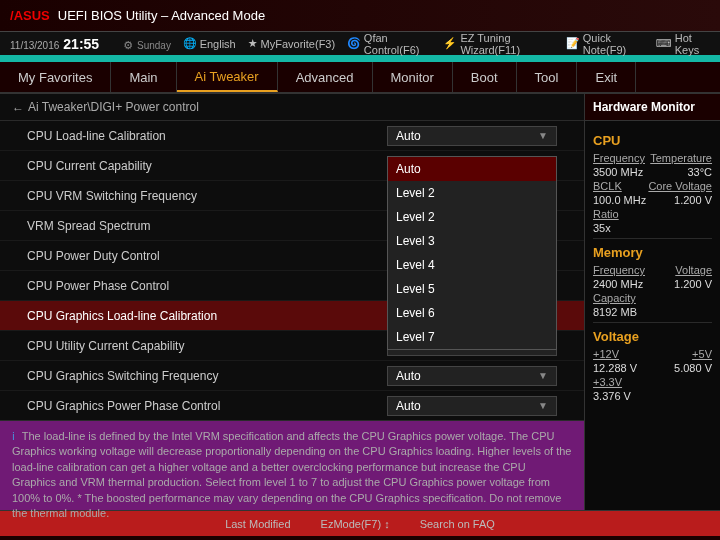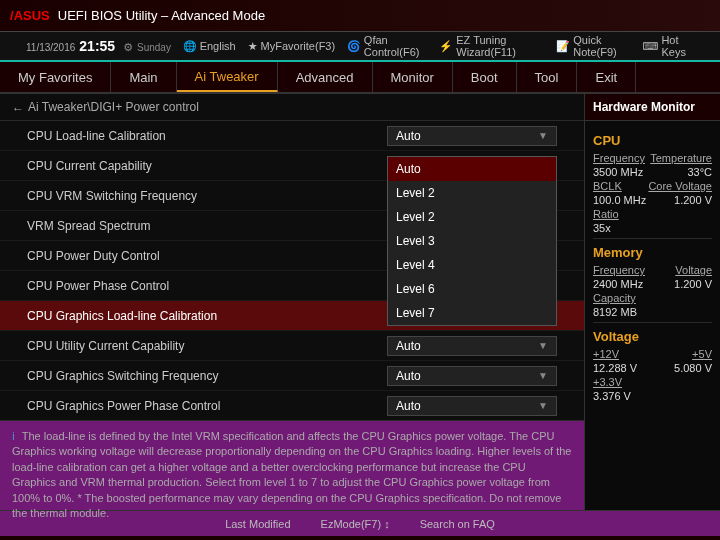--- a/index.html
+++ b/index.html
@@ -33,27 +33,27 @@
       color: #fff;
       font-size: 13px;
     }
 
     
     #statusbar {
       background: #111;
       height: 30px;
       display: flex;
       align-items: center;
-      padding: 0 26px;
+      padding: 0 10px;
       gap: 12px;
       font-size: 11px;
       color: #aaa;
-      border-bottom: 2px solid #14b8a6;
-    }
-    #statusbar .datetime { color: #fff; font-size: 14px; font-weight: bold; margin-right: 4px; }
+      border-bottom: 7px solid #14b8a6;
+    }
+    #statusbar .datetime { color: #fff; font-size: 14px; font-weight: bold; margin-right: 20px; }
     #statusbar .status-item { display: flex; align-items: center; gap: 3px; color: #bbb; }
 
     
     #navbar {
       background: #1a0000;
       height: 32px;
       display: flex;
       align-items: stretch;
       border-bottom: 2px solid #333;
     }
@@ -157,21 +157,21 @@
       padding: 8px 12px;
       font-size: 11px;
       color: #aaa;
       line-height: 1.4;
       height: 90px;
     }
     #info-panel .info-icon { color: #4a90d9; margin-right: 4px; }
 
     
     #bottombar {
-      background: #701a75;
+      background: #b91c1c;
       height: 26px;
       display: flex;
       align-items: center;
       justify-content: center;
       gap: 30px;
       border-top: 1px solid #333;
       font-size: 11px;
       color: #aaa;
     }
     #bottombar .bottom-item { cursor: pointer; color: #bbb; }
@@ -303,20 +303,21 @@
           <div class="setting-value" style="background:#5a0000;">
             <span>Auto</span>
             <span class="arrow-down">▼</span>
           </div>
           <div id="dropdown-menu">
             <div class="dropdown-item selected">Auto</div>
             <div class="dropdown-item">Level 2</div>
             <div class="dropdown-item">Level 2</div>
             <div class="dropdown-item">Level 3</div>
             <div class="dropdown-item">Level 4</div>
+            <div class="dropdown-item">Level 5</div>
             <div class="dropdown-item">Level 6</div>
             <div class="dropdown-item">Level 7</div>
           </div>
         </div>
       </div>
 
       <div class="setting-row">
         <span class="setting-label">CPU VRM Switching Frequency</span>
       </div>
 

